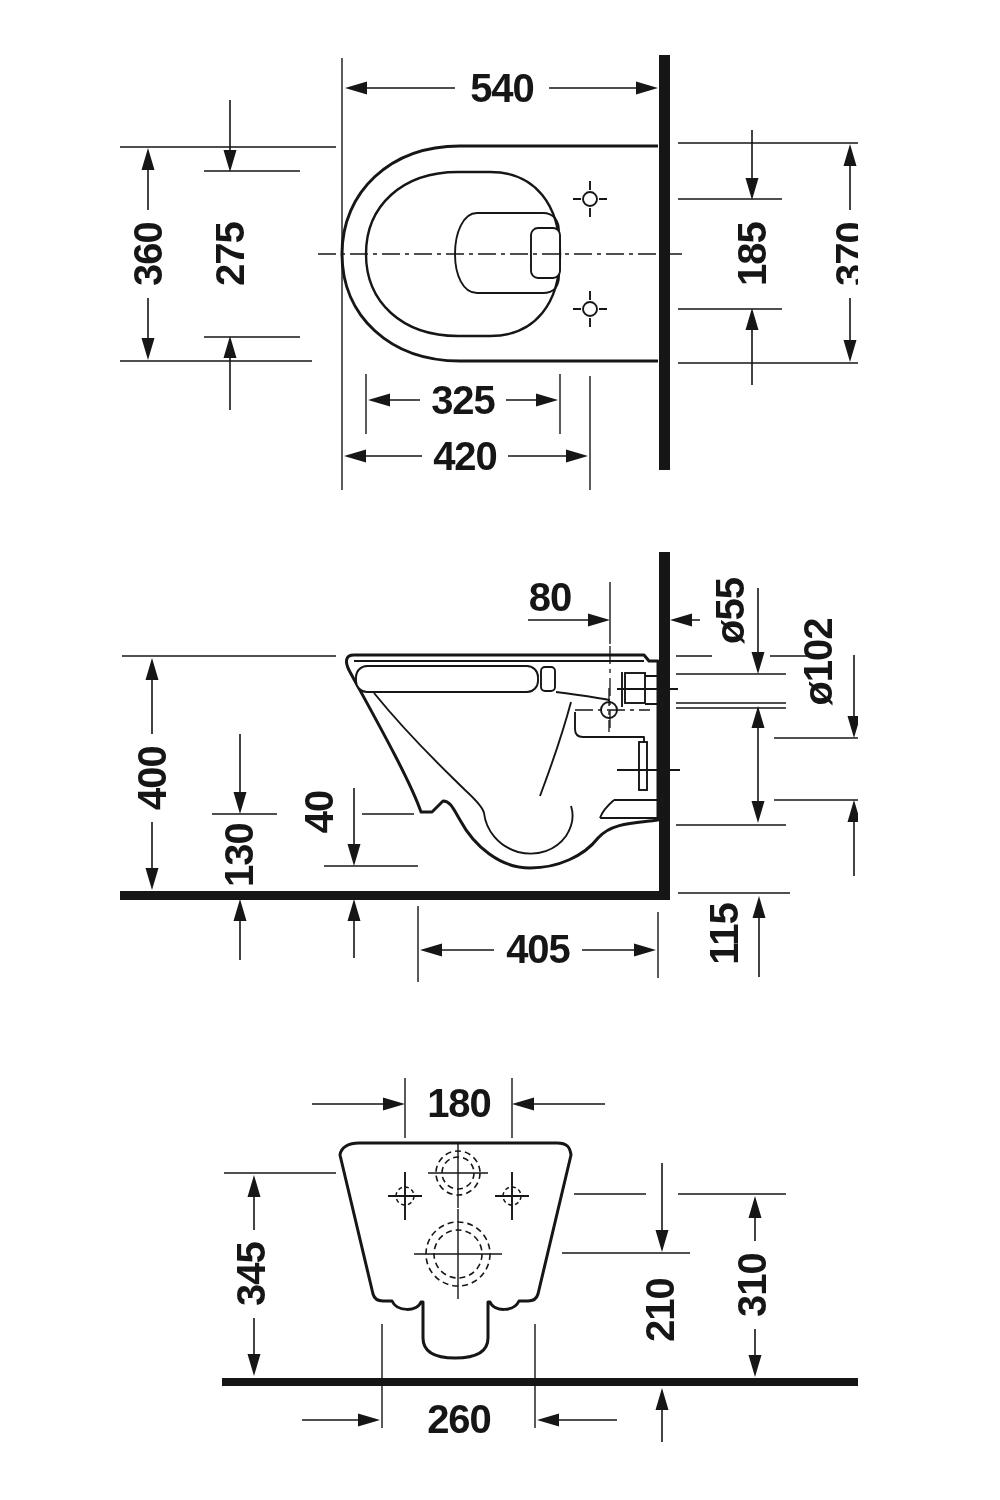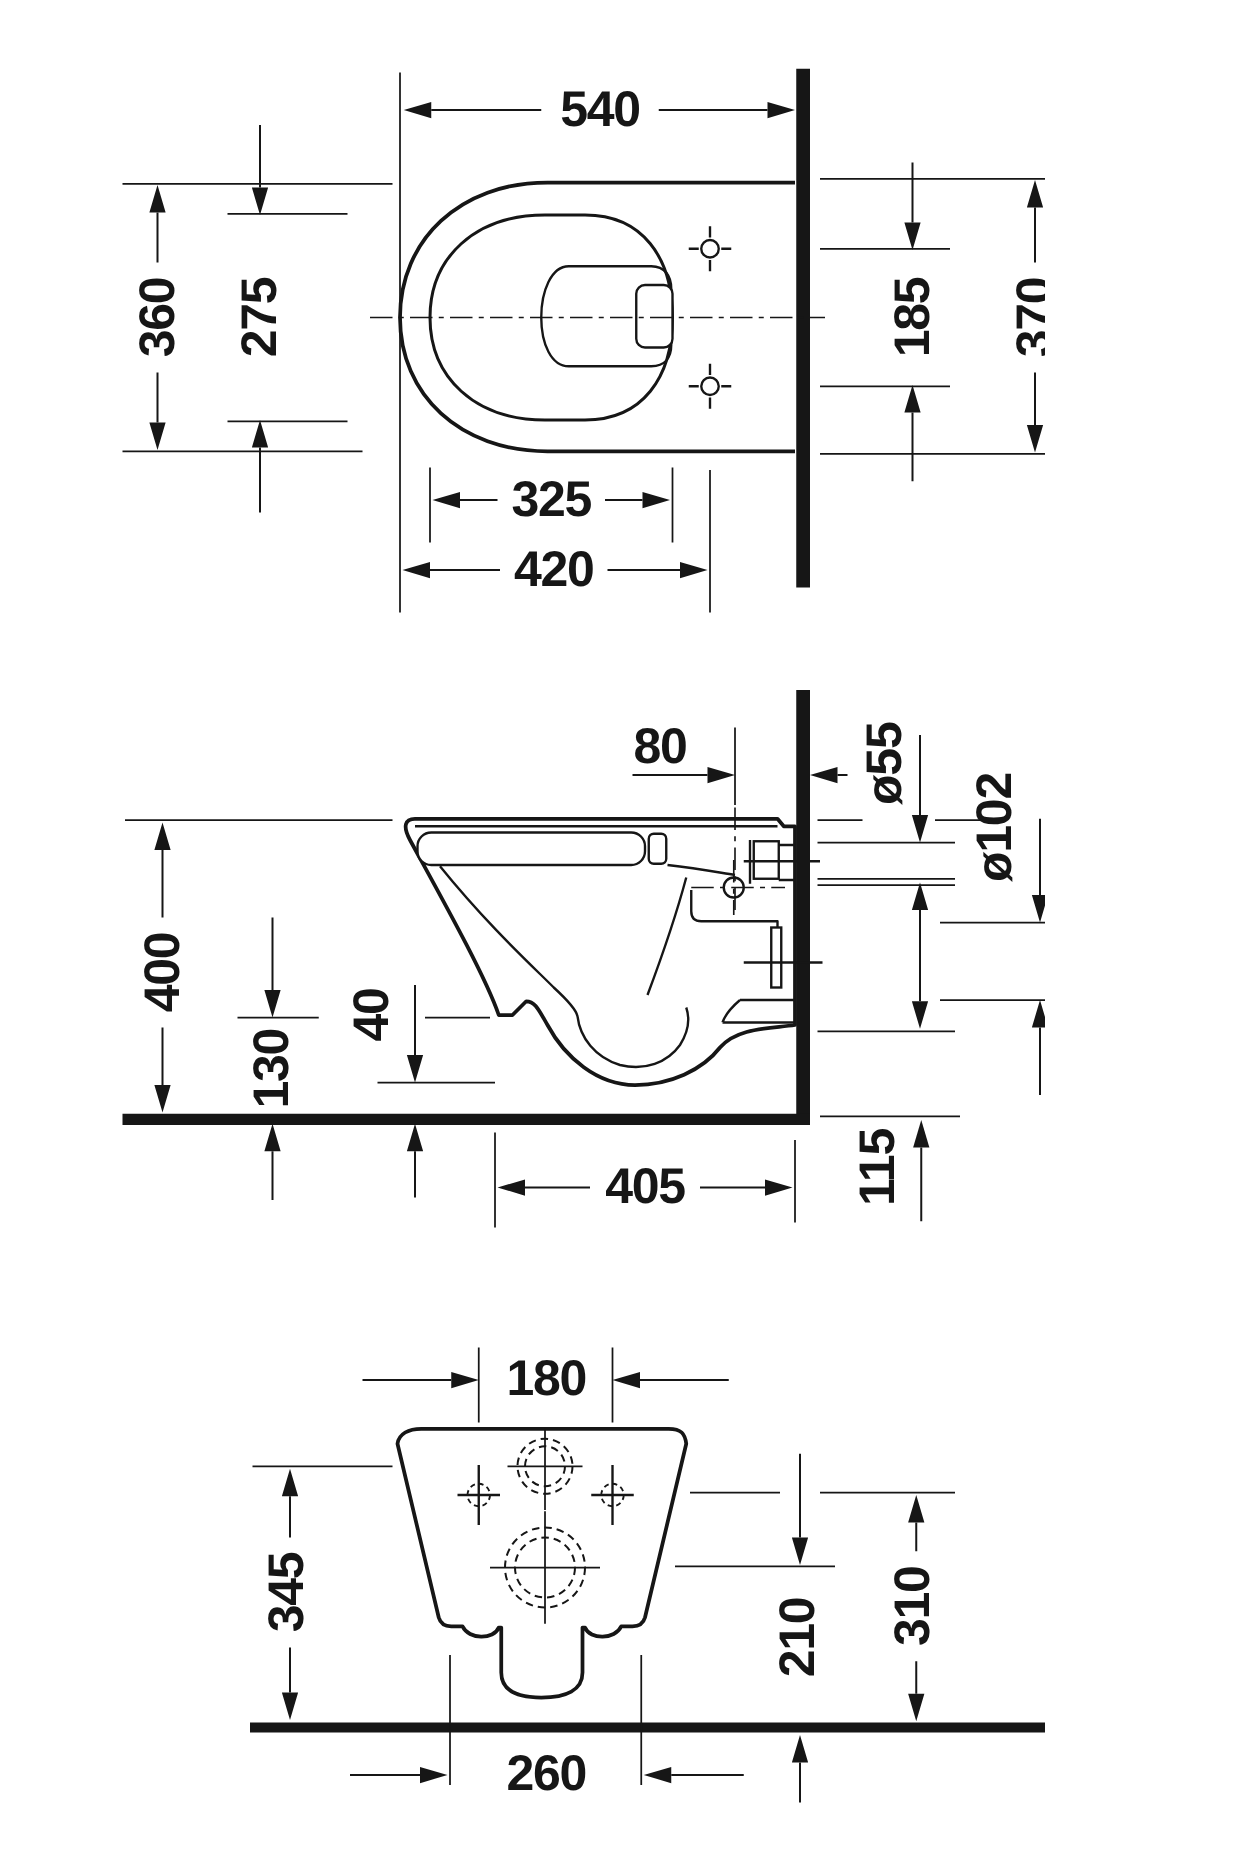--- a/index.html
+++ b/index.html
@@ -1,16 +1,16 @@
 <!DOCTYPE html>
 <html><head>
 <meta charset="utf-8">
 <style>
   html,body{margin:0;padding:0;background:#ffffff;}
-  .page{position:relative;width:836px;height:1500px;background:#fff;overflow:hidden;}
+  .page{position:relative;width:836px;height:1500px;background:#fff;overflow:hidden;padding-left:22px;}
   svg{display:block;}
   .ol{fill:#fff;stroke:#161616;stroke-width:3;stroke-linejoin:round;}
   .ol2{fill:none;stroke:#161616;stroke-width:2.4;stroke-linejoin:round;}
   .il{fill:none;stroke:#161616;stroke-width:1.9;stroke-linejoin:round;}
   .ilw{fill:#fff;stroke:#161616;stroke-width:1.9;}
   .xl{fill:none;stroke:#161616;stroke-width:1.4;}
   .dl{fill:none;stroke:#161616;stroke-width:1.6;}
   .cl{fill:none;stroke:#161616;stroke-width:1.3;stroke-dasharray:18 5 4 5;}
   .dc{fill:none;stroke:#161616;stroke-width:1.6;stroke-dasharray:6 4;}
   .dc2{fill:none;stroke:#161616;stroke-width:1.5;stroke-dasharray:4 3;}

